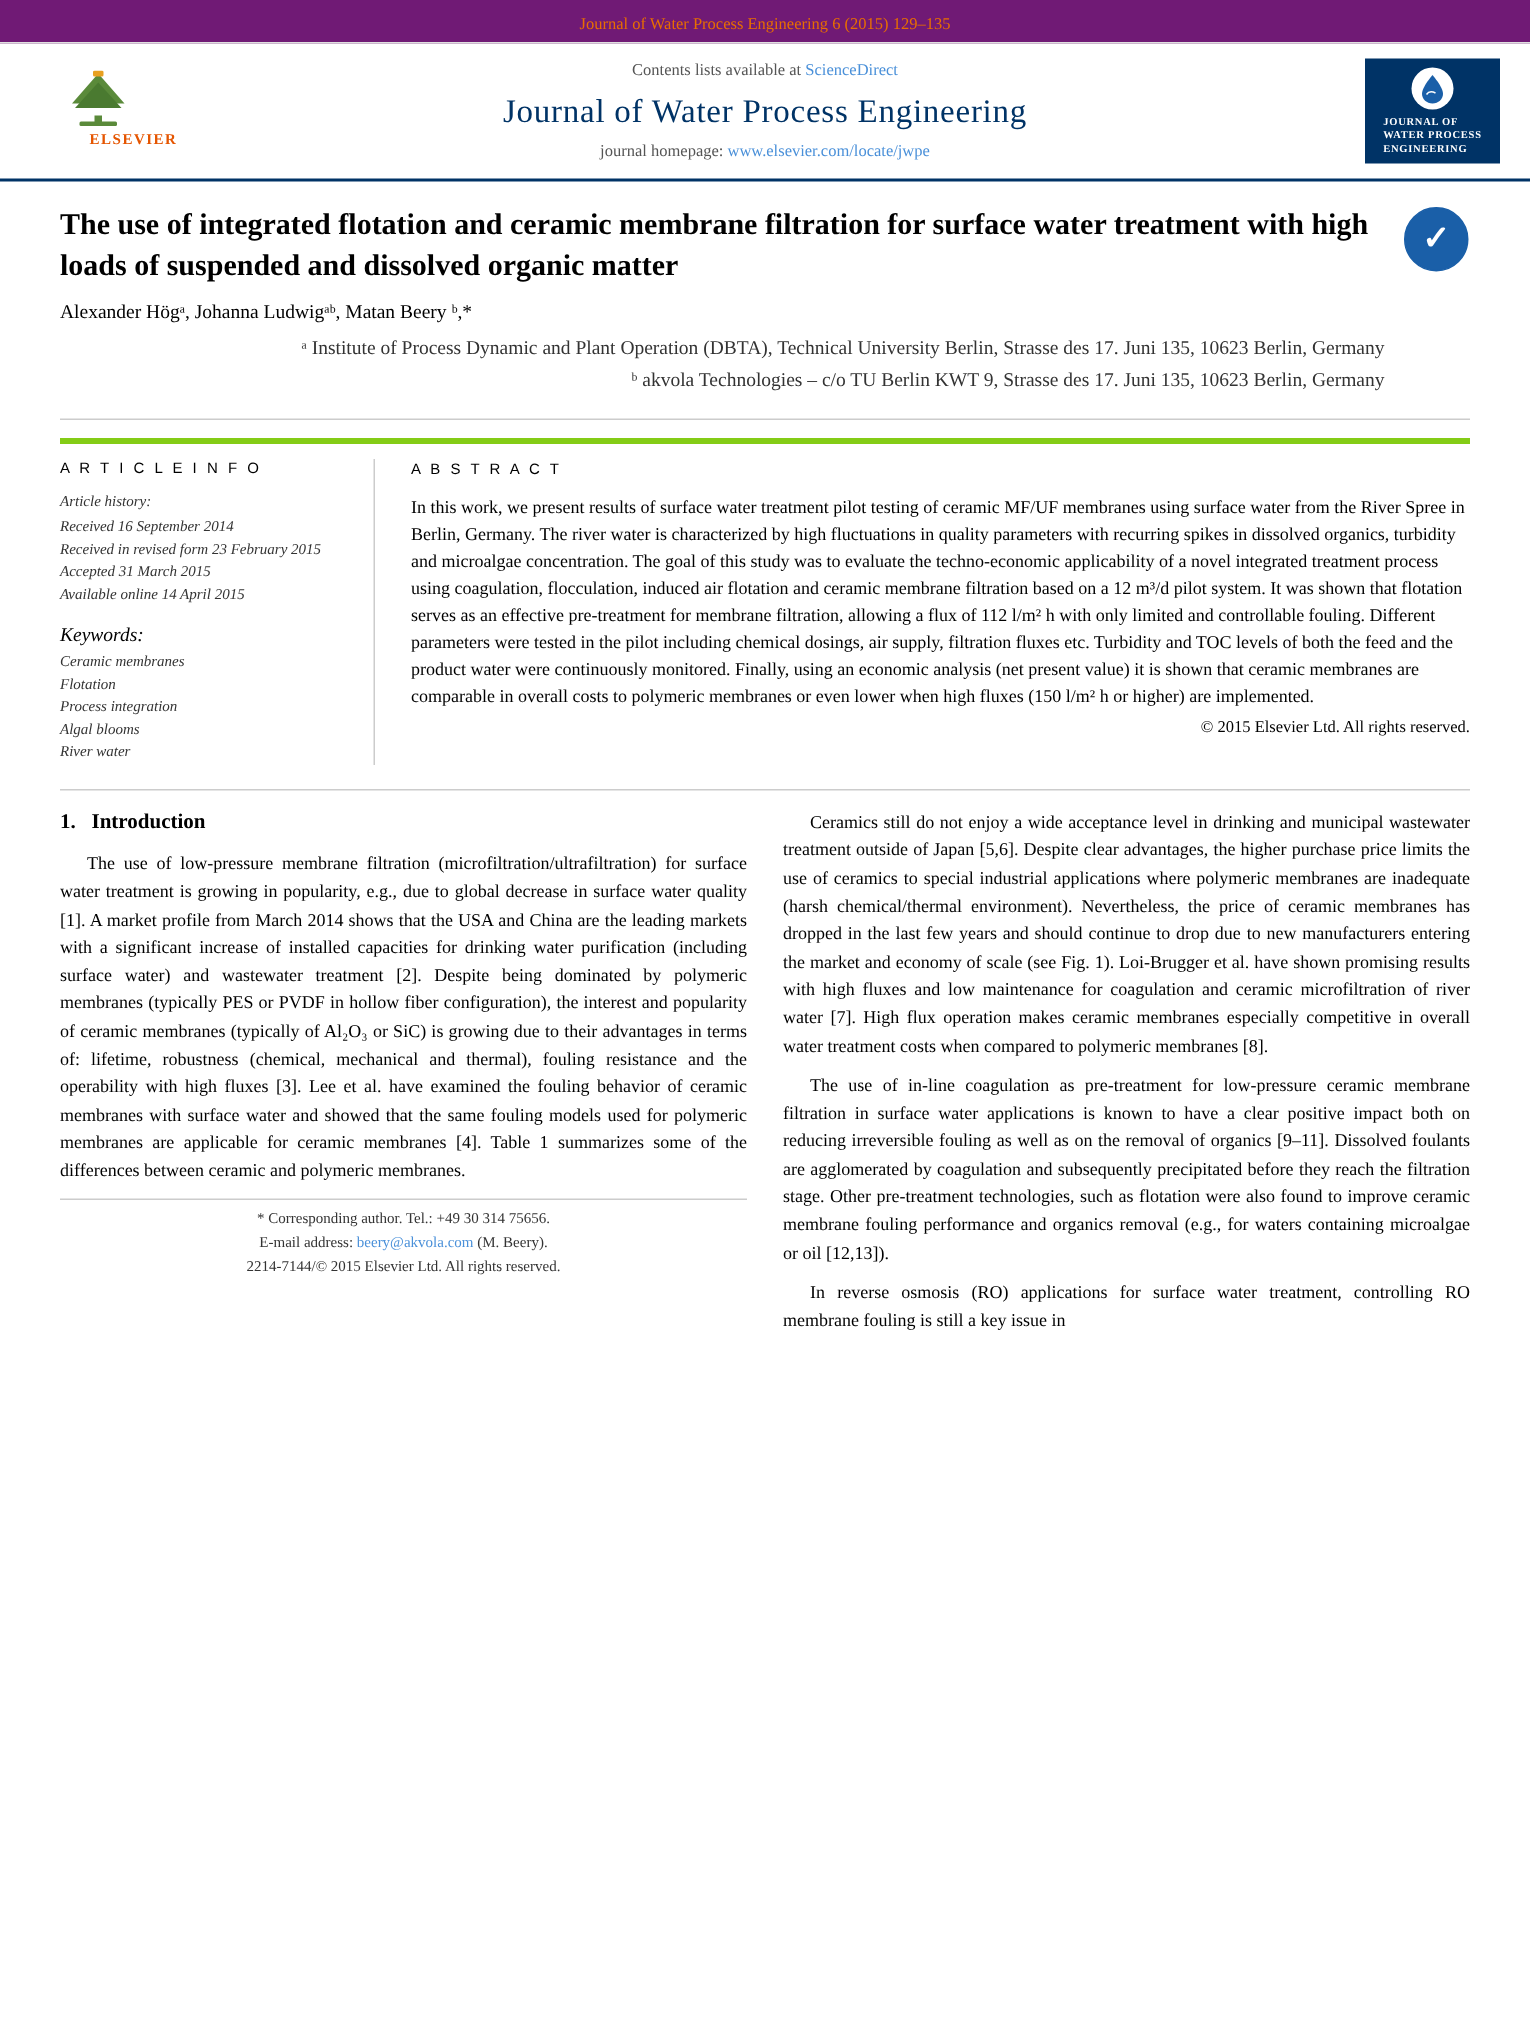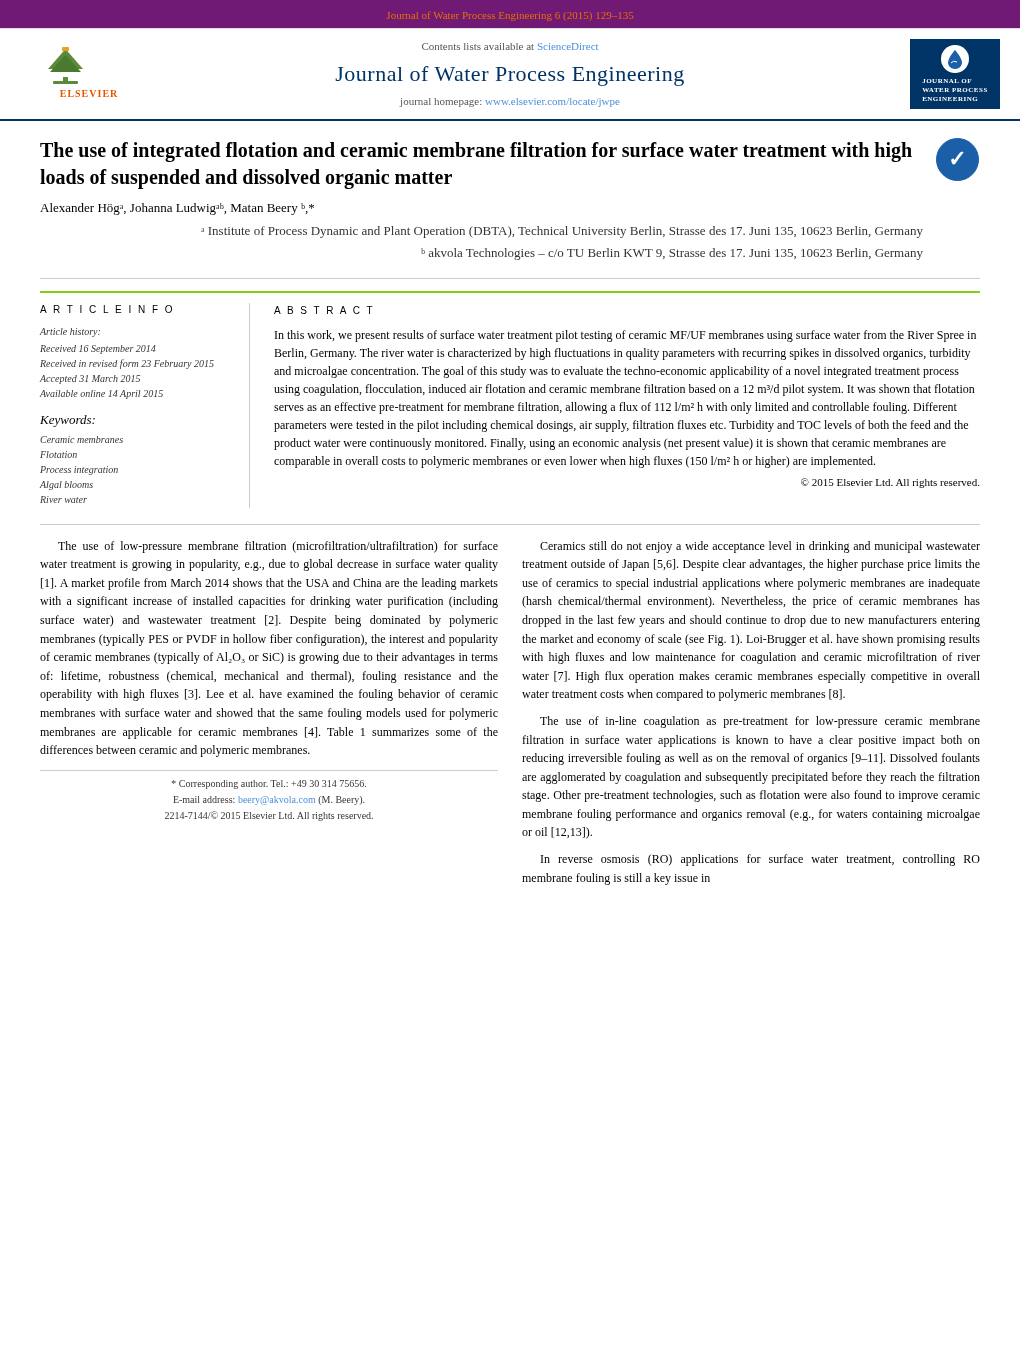--- a/index.html
+++ b/index.html
@@ -156,21 +156,21 @@
     }
     .affiliations p {
       margin-bottom: 2px;
     }
 
     
     .two-col {
       display: flex;
       gap: 24px;
       margin-top: 12px;
-      border-top: 2px solid #84cc16;
+      border-top: 4px solid #84cc16;
       padding-top: 10px;
     }
     .left-col {
       width: 210px;
       flex-shrink: 0;
       border-right: 1px solid #ccc;
       padding-right: 16px;
     }
     .right-col {
       flex: 1;
@@ -373,20 +373,25 @@
     <div class="right-col abstract-section">
       <div class="section-heading">A B S T R A C T</div>
       <p>In this work, we present results of surface water treatment pilot testing of ceramic MF/UF membranes using surface water from the River Spree in Berlin, Germany. The river water is characterized by high fluctuations in quality parameters with recurring spikes in dissolved organics, turbidity and microalgae concentration. The goal of this study was to evaluate the techno-economic applicability of a novel integrated treatment process using coagulation, flocculation, induced air flotation and ceramic membrane filtration based on a 12 m³/d pilot system. It was shown that flotation serves as an effective pre-treatment for membrane filtration, allowing a flux of 112 l/m² h with only limited and controllable fouling. Different parameters were tested in the pilot including chemical dosings, air supply, filtration fluxes etc. Turbidity and TOC levels of both the feed and the product water were continuously monitored. Finally, using an economic analysis (net present value) it is shown that ceramic membranes are comparable in overall costs to polymeric membranes or even lower when high fluxes (150 l/m² h or higher) are implemented.</p>
       <p class="copyright">© 2015 Elsevier Ltd. All rights reserved.</p>
     </div>
   </div>
 
   <div class="body-section">
 
     <div class="body-left">
+      <div class="section-number-title">
+        <span>1.</span>
+        &nbsp;
+        <span>Introduction</span>
+      </div>
       <p class="body-para">The use of low-pressure membrane filtration (microfiltration/ultrafiltration) for surface water treatment is growing in popularity, e.g., due to global decrease in surface water quality [1]. A market profile from March 2014 shows that the USA and China are the leading markets with a significant increase of installed capacities for drinking water purification (including surface water) and wastewater treatment [2]. Despite being dominated by polymeric membranes (typically PES or PVDF in hollow fiber configuration), the interest and popularity of ceramic membranes (typically of Al₂O₃ or SiC) is growing due to their advantages in terms of: lifetime, robustness (chemical, mechanical and thermal), fouling resistance and the operability with high fluxes [3]. Lee et al. have examined the fouling behavior of ceramic membranes with surface water and showed that the same fouling models used for polymeric membranes are applicable for ceramic membranes [4]. Table 1 summarizes some of the differences between ceramic and polymeric membranes.</p>
 
       <div class="footnote-area">
         <p>* Corresponding author. Tel.: +49 30 314 75656.</p>
         <p>
           <span>E-mail address:</span>
           <a>beery@akvola.com</a>
           <span>(M. Beery).</span>
         </p>
         <p>2214-7144/© 2015 Elsevier Ltd. All rights reserved.</p>

